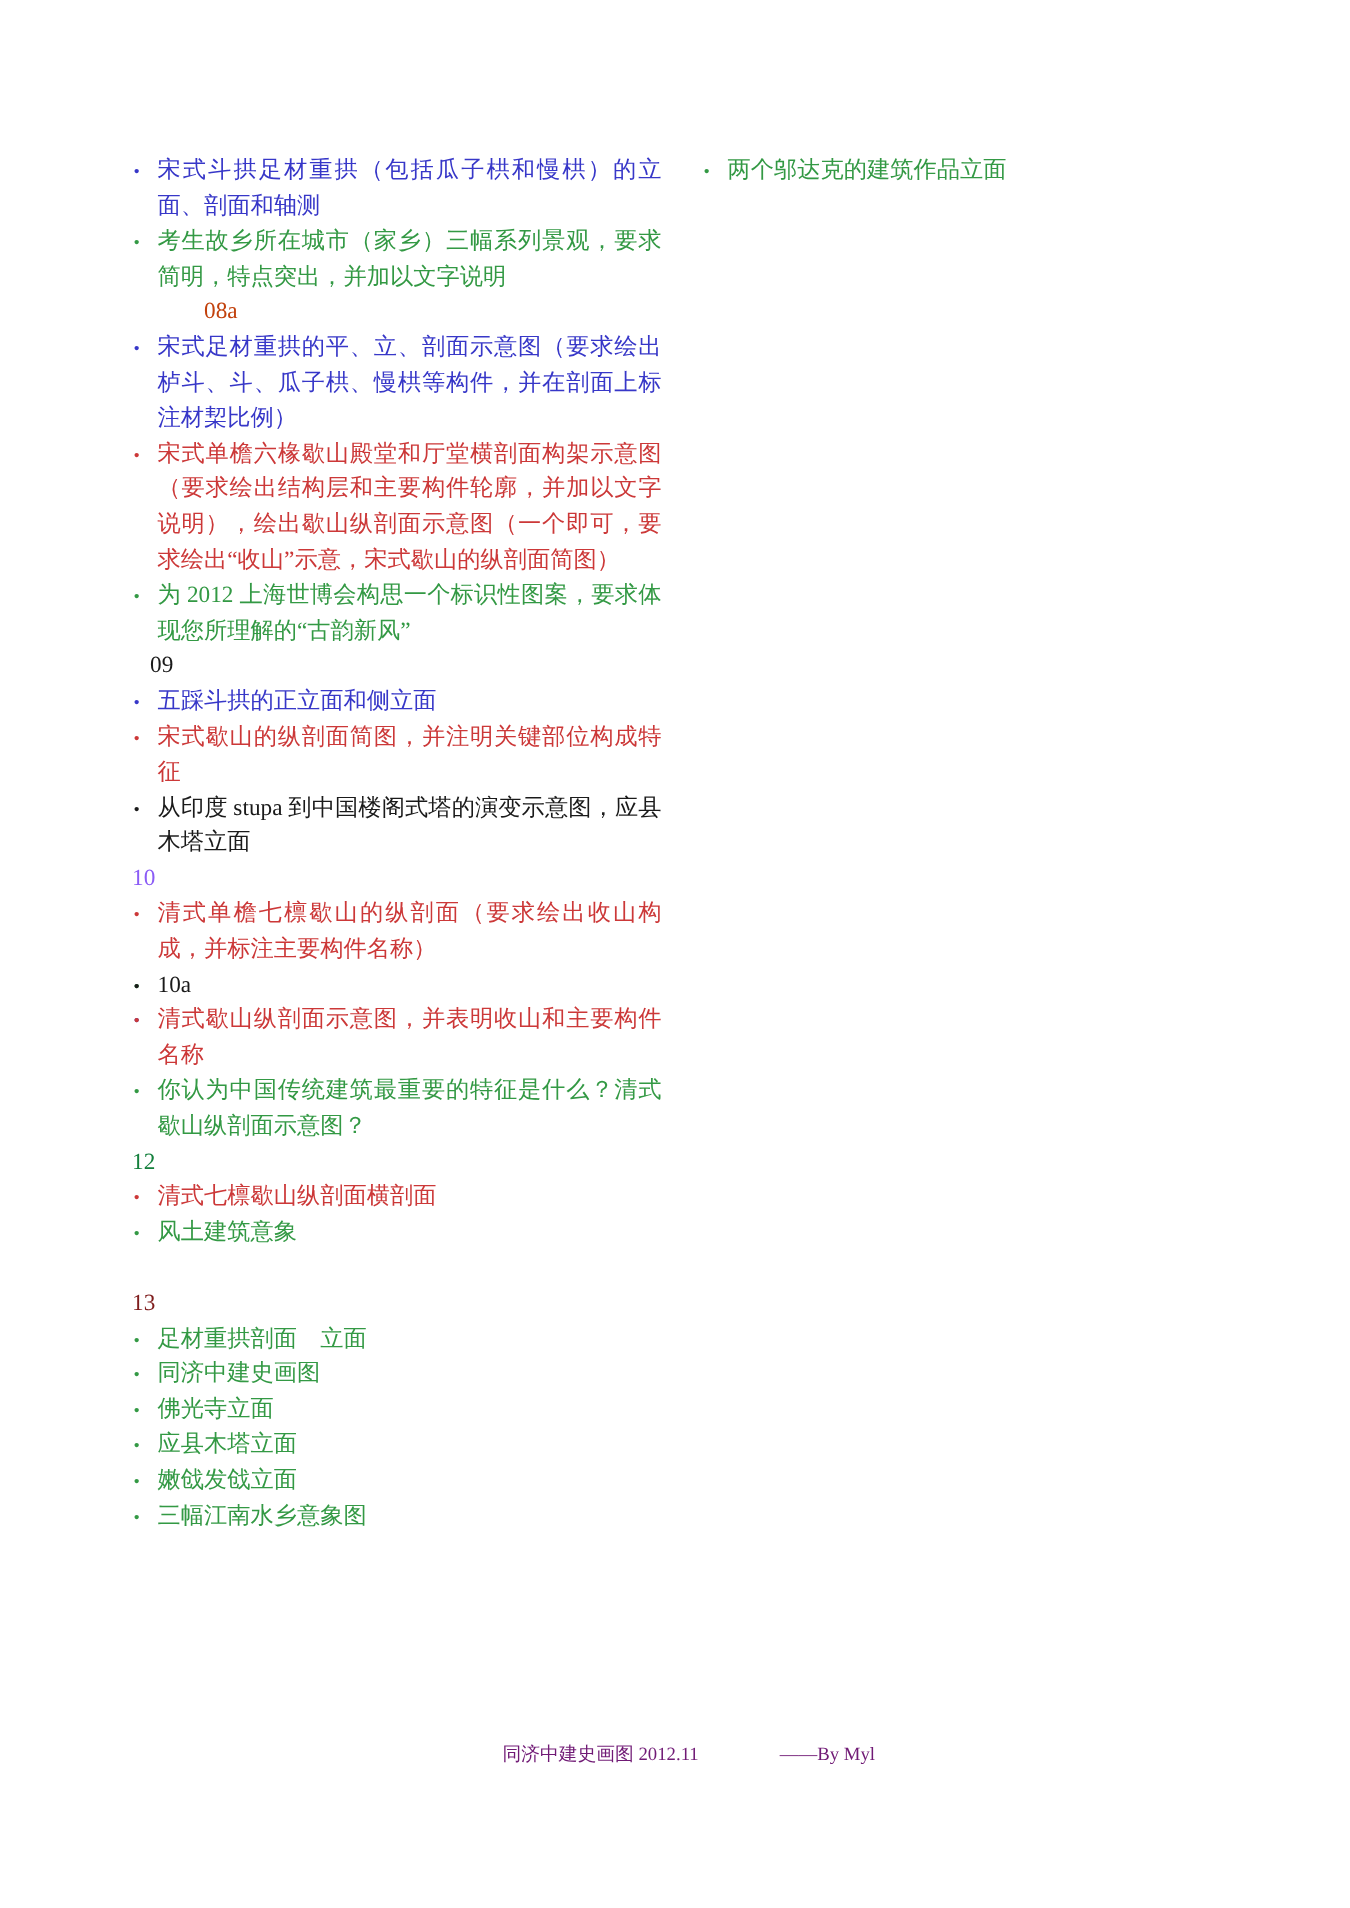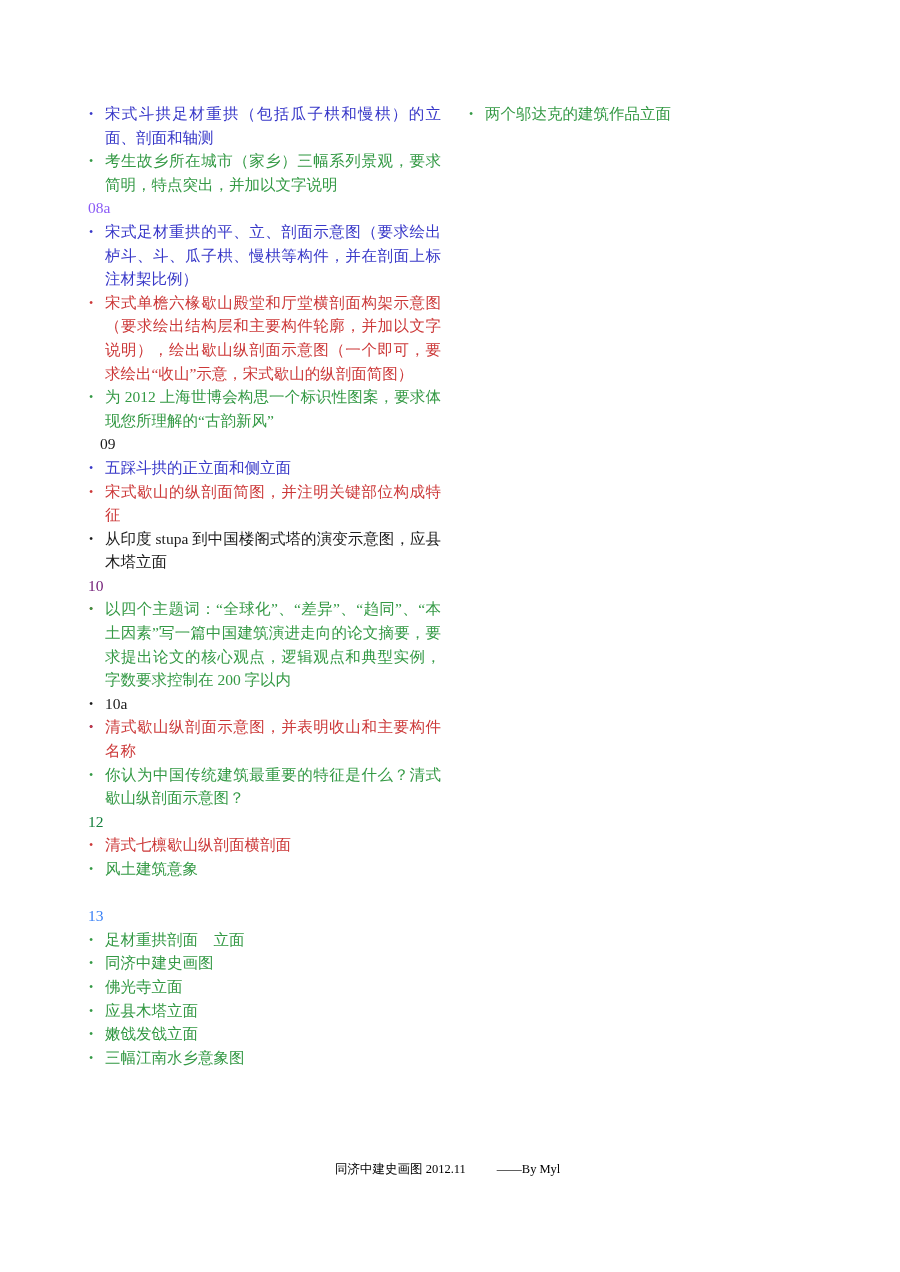--- a/index.html
+++ b/index.html
@@ -50,52 +50,52 @@
   .item.blank {
     height: 23.6px;
   }
   .footer {
     position: absolute;
     top: 1160px;
     left: 335px;
     font-size: 12.5px;
     line-height: 18px;
     display: flex;
-    gap: 31px;
-    color: #000000;
+    gap: 54px;
+    color: #701a75;
     white-space: nowrap;
   }
 </style>
 </head>
 <body>
 
 <div class="page">
   <div class="col left">
       <div class="item bullet" style="color: rgb(55, 55, 200);"><span class="dot">•</span><span class="txt">宋式斗拱足材重拱（包括瓜子栱和慢栱）的立面、剖面和轴测</span></div>
       <div class="item bullet" style="color: rgb(51, 153, 68);"><span class="dot">•</span><span class="txt">考生故乡所在城市（家乡）三幅系列景观，要求简明，特点突出，并加以文字说明</span></div>
-      <div class="item label" style="color: #8b5cf6;">08a</div>
+      <div class="item label" style="color: #c2410c; margin-left: 48px;">08a</div>
       <div class="item bullet" style="color: rgb(55, 55, 200);"><span class="dot">•</span><span class="txt">宋式足材重拱的平、立、剖面示意图（要求绘出栌斗、斗、瓜子栱、慢栱等构件，并在剖面上标注材栔比例）</span></div>
       <div class="item bullet" style="color: rgb(204, 56, 56);"><span class="dot">•</span><span class="txt">宋式单檐六椽歇山殿堂和厅堂横剖面构架示意图（要求绘出结构层和主要构件轮廓，并加以文字说明），绘出歇山纵剖面示意图（一个即可，要求绘出“收山”示意，宋式歇山的纵剖面简图）</span></div>
       <div class="item bullet" style="color: rgb(51, 153, 68);"><span class="dot">•</span><span class="txt">为 2012 上海世博会构思一个标识性图案，要求体现您所理解的“古韵新风”</span></div>
       <div class="item label" style="color: rgb(26, 26, 26); margin-left: 12px;">09</div>
       <div class="item bullet" style="color: rgb(55, 55, 200);"><span class="dot">•</span><span class="txt">五踩斗拱的正立面和侧立面</span></div>
       <div class="item bullet" style="color: rgb(204, 56, 56);"><span class="dot">•</span><span class="txt">宋式歇山的纵剖面简图，并注明关键部位构成特征</span></div>
       <div class="item bullet" style="color: rgb(26, 26, 26);"><span class="dot">•</span><span class="txt">从印度 stupa 到中国楼阁式塔的演变示意图，应县木塔立面</span></div>
-      <div class="item label" style="color: #701a75;">10</div>
-      <div class="item bullet" style="color: rgb(204, 56, 56);"><span class="dot">•</span></div>
-      <div class="item bullet" style="color: rgb(51, 153, 68);"><span class="dot">•</span><span class="txt">以四个主题词：“全球化”、“差异”、“趋同”、“本土因素”写一篇中国建筑演进走向的论文摘要，要求提出论文的核心观点，逻辑观点和典型实例，字数要求控制在 200 字以内</span></div>
+      <div class="item label" style="color: #8b5cf6;">10</div>
+      <div class="item bullet" style="color: rgb(204, 56, 56);"><span class="dot">•</span><span class="txt">清式单檐七檩歇山的纵剖面（要求绘出收山构成，并标注主要构件名称）</span></div>
+      <div class="item bullet" style="color: rgb(51, 153, 68);"><span class="dot">•</span></div>
       <div class="item bullet" style="color: rgb(26, 26, 26);"><span class="dot">•</span><span class="txt">10a</span></div>
       <div class="item bullet" style="color: rgb(55, 55, 200);"><span class="dot">•</span></div>
       <div class="item bullet" style="color: rgb(204, 56, 56);"><span class="dot">•</span><span class="txt">清式歇山纵剖面示意图，并表明收山和主要构件名称</span></div>
       <div class="item bullet" style="color: rgb(51, 153, 68);"><span class="dot">•</span><span class="txt">你认为中国传统建筑最重要的特征是什么？清式歇山纵剖面示意图？</span></div>
       <div class="item label" style="color: #15803d;">12</div>
       <div class="item bullet" style="color: rgb(204, 56, 56);"><span class="dot">•</span><span class="txt">清式七檩歇山纵剖面横剖面</span></div>
       <div class="item bullet" style="color: rgb(51, 153, 68);"><span class="dot">•</span><span class="txt">风土建筑意象</span></div>
       <div class="item blank"></div>
-      <div class="item label" style="color: #3b82f6;">13</div>
+      <div class="item label" style="color: #7f1d1d;">13</div>
       <div class="item bullet" style="color: rgb(51, 153, 68);"><span class="dot">•</span><span class="txt">足材重拱剖面　立面</span></div>
       <div class="item bullet" style="color: rgb(51, 153, 68);"><span class="dot">•</span><span class="txt">同济中建史画图</span></div>
       <div class="item bullet" style="color: rgb(51, 153, 68);"><span class="dot">•</span><span class="txt">佛光寺立面</span></div>
       <div class="item bullet" style="color: rgb(51, 153, 68);"><span class="dot">•</span><span class="txt">应县木塔立面</span></div>
       <div class="item bullet" style="color: rgb(51, 153, 68);"><span class="dot">•</span><span class="txt">嫩戗发戗立面</span></div>
       <div class="item bullet" style="color: rgb(51, 153, 68);"><span class="dot">•</span><span class="txt">三幅江南水乡意象图</span></div>
     </div>
   <div class="col right">
       <div class="item bullet" style="color: rgb(51, 153, 68);"><span class="dot">•</span><span class="txt">两个邬达克的建筑作品立面</span></div>
     </div>

